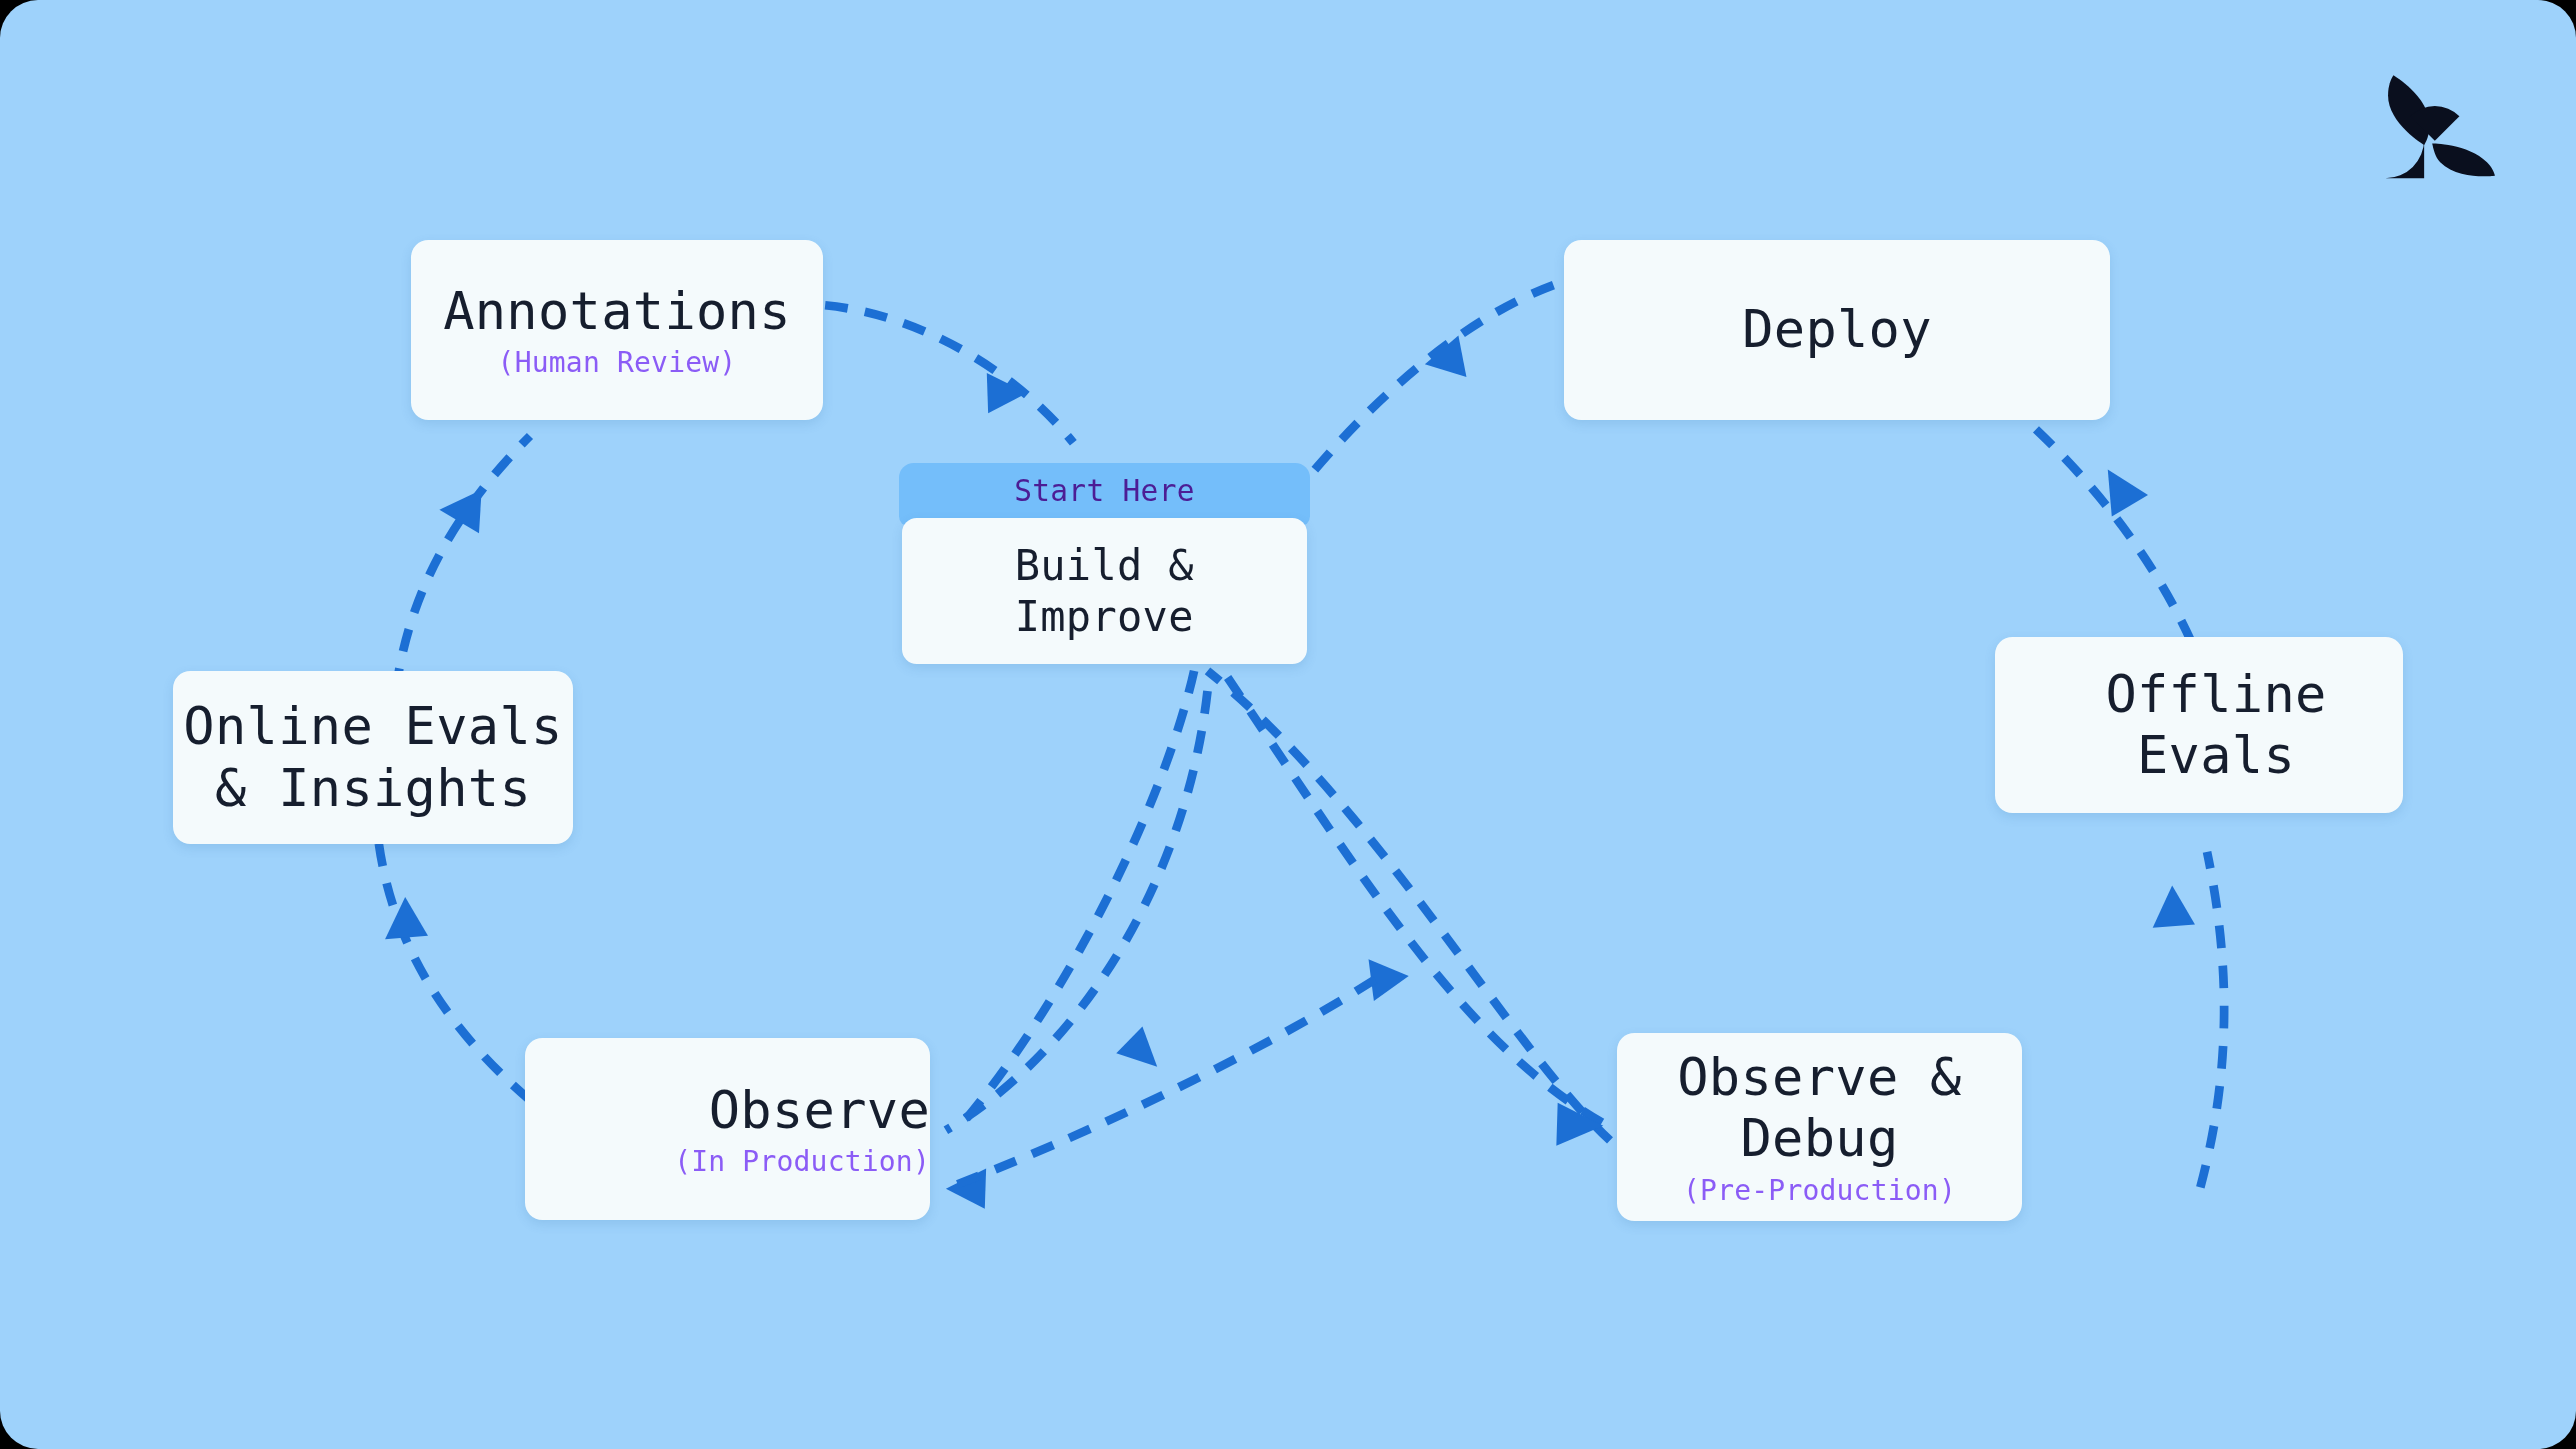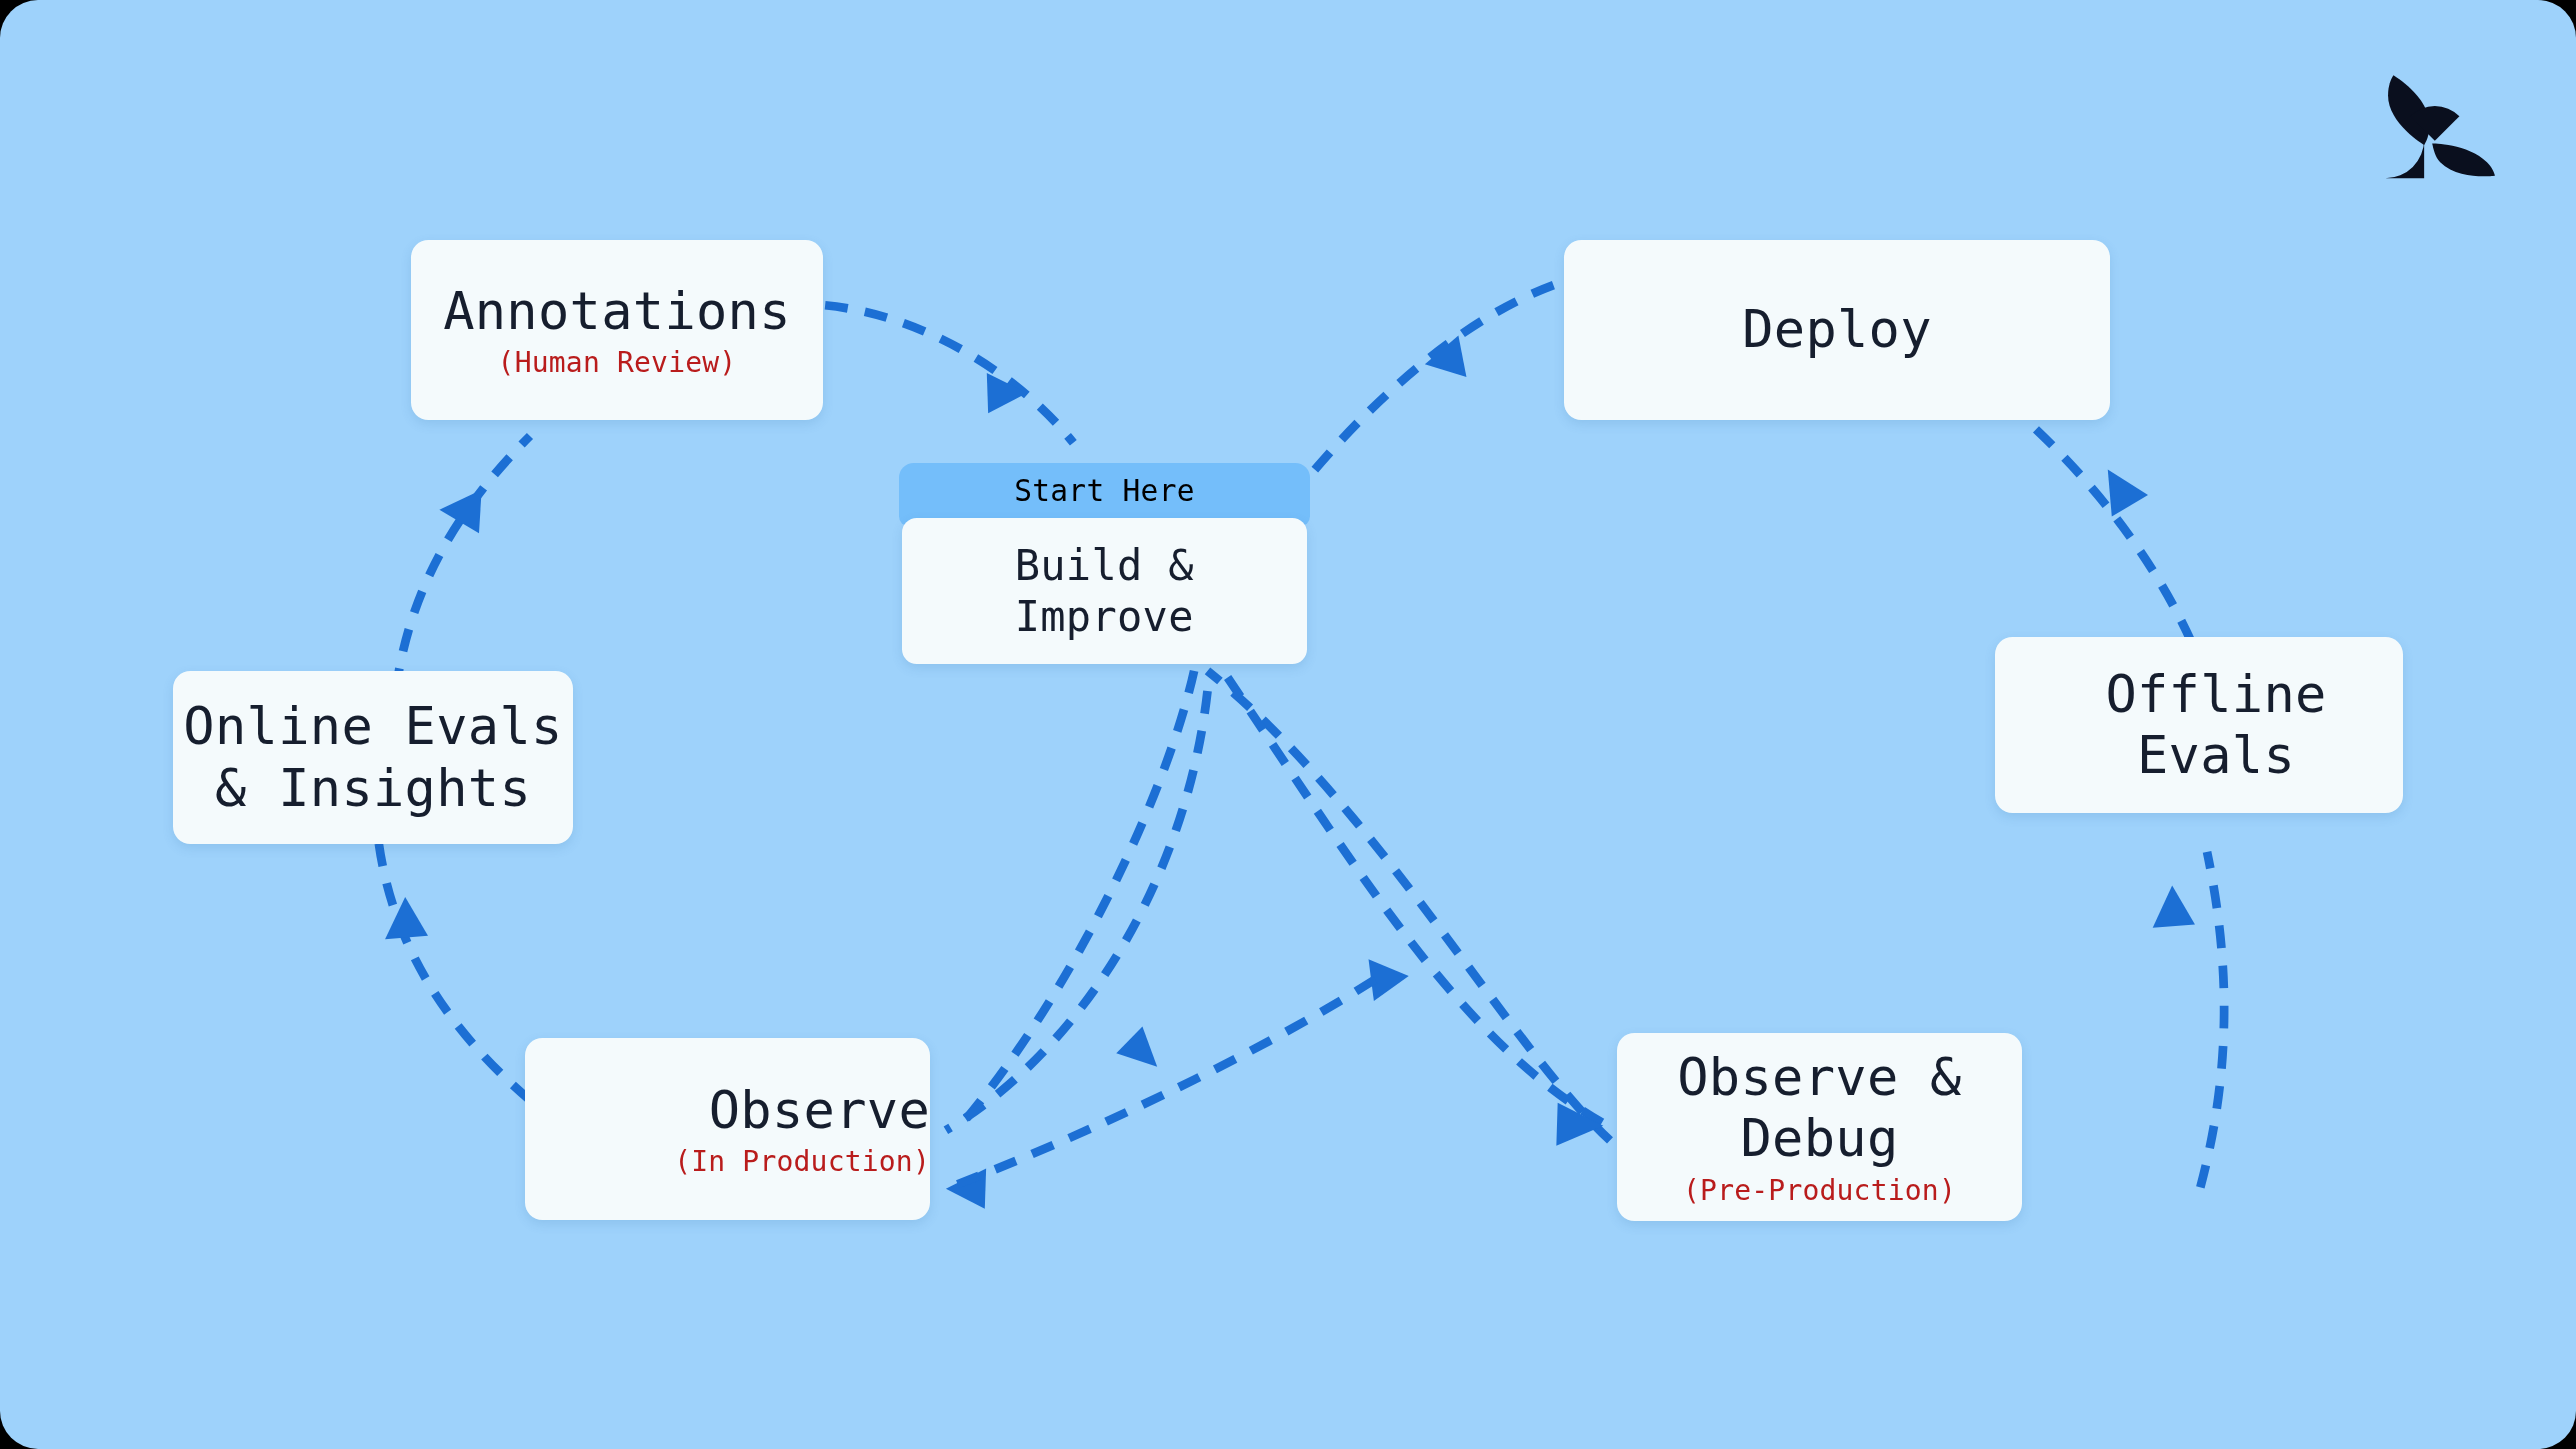--- a/index.html
+++ b/index.html
@@ -41,40 +41,40 @@
     z-index: 3;
   }
   .node .title {
     color: #161E2E;
     font-size: 52px;
     line-height: 1.18;
     letter-spacing: 0.3px;
     white-space: pre-line;
   }
   .node .subtitle {
-    color: #b91c1c;
+    color: #8b5cf6;
     font-size: 28px;
     line-height: 1.2;
     letter-spacing: 0.2px;
     margin-top: 4px;
   }
   
   #start-node-wrap {
     position: absolute;
     z-index: 4;
   }
   #start-badge {
     box-sizing: border-box;
     background: #74BEFA;
     border-radius: 14.8px 14.8px 9.4px 9.4px;
     height: 63px;
     display: flex;
     align-items: center;
     justify-content: center;
-    color: #000000;
+    color: #4c1d95;
     font-size: 29.5px;
     letter-spacing: 0.3px;
     padding-bottom: 6.7px;
   }
   #start-card {
     box-sizing: border-box;
     background: #F4FAFC;
     border-radius: 14.8px;
     box-shadow: 0 4px 10.7px rgba(50,110,170,0.16);
     display: flex;

